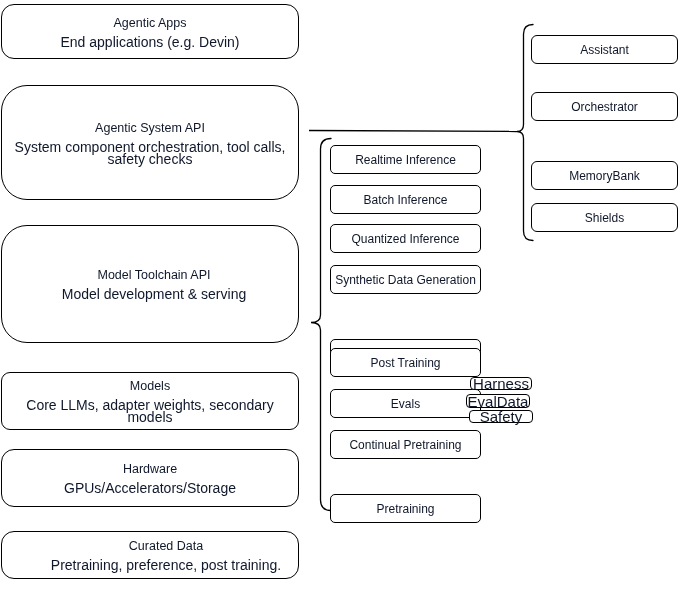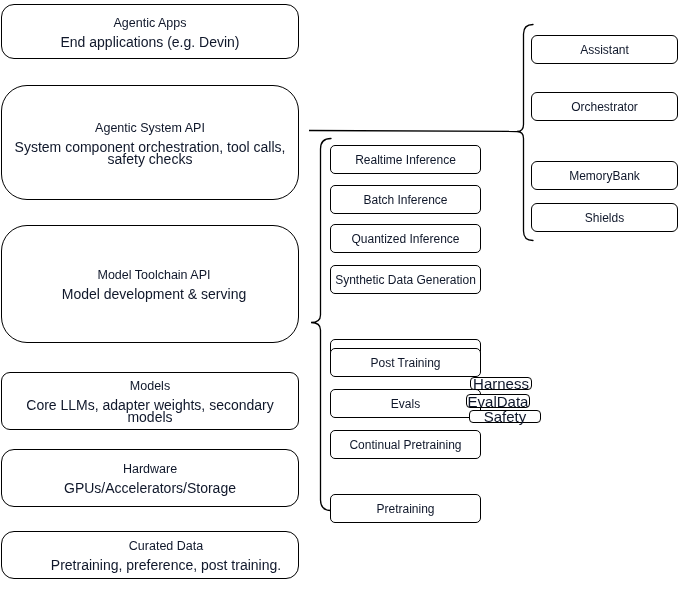--- a/index.html
+++ b/index.html
@@ -109,21 +109,21 @@
   <div class="box mbox" style="top:494px;">
     <span>Pretraining</span>
   </div>
 
   <div class="pill" style="left:470px;top:377px;width:62px;height:13px;">
     <span>Harness</span>
   </div>
   <div class="pill" style="left:466px;top:394px;width:64px;height:14px;">
     <span>EvalData</span>
   </div>
-  <div class="pill" style="left:469px;top:410px;width:72px;height:13px;">
+  <div class="pill" style="left:469px;top:410px;width:64px;height:13px;">
     <span>Safety</span>
   </div>
 
   <div class="box rbox" style="top:35px;text-align:right;">
     <span>Assistant</span>
   </div>
   <div class="box rbox" style="top:92px;">
     <span>Orchestrator</span>
   </div>
   <div class="box rbox" style="top:161px;">

